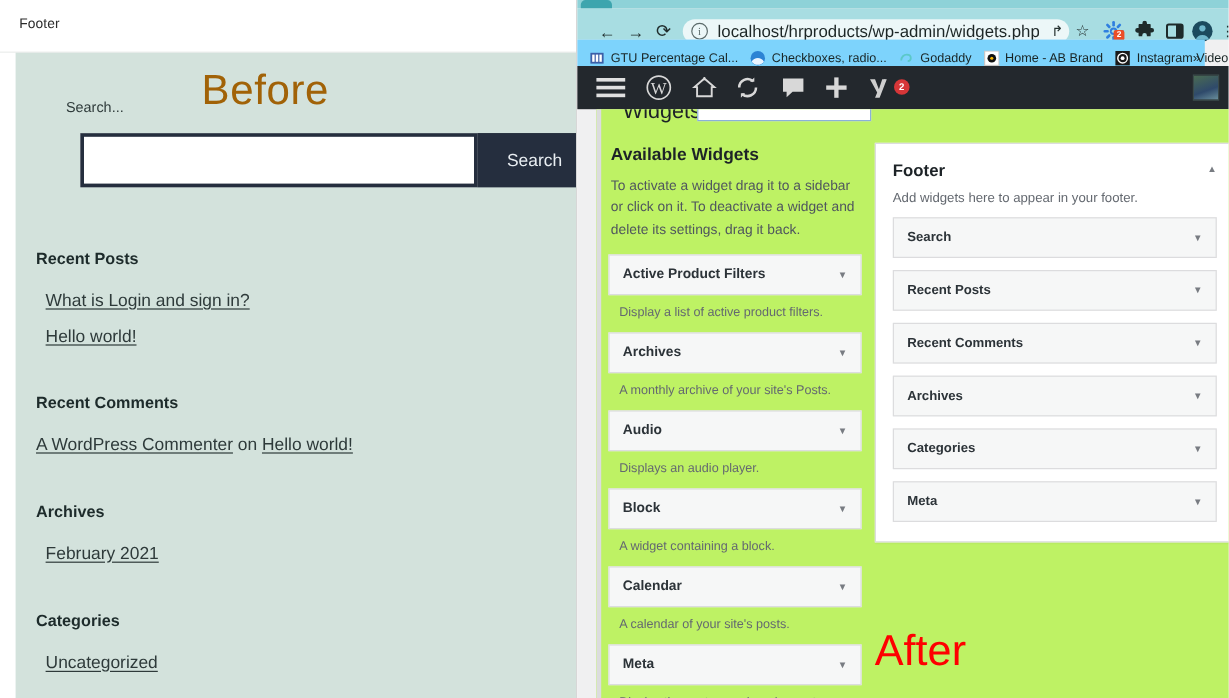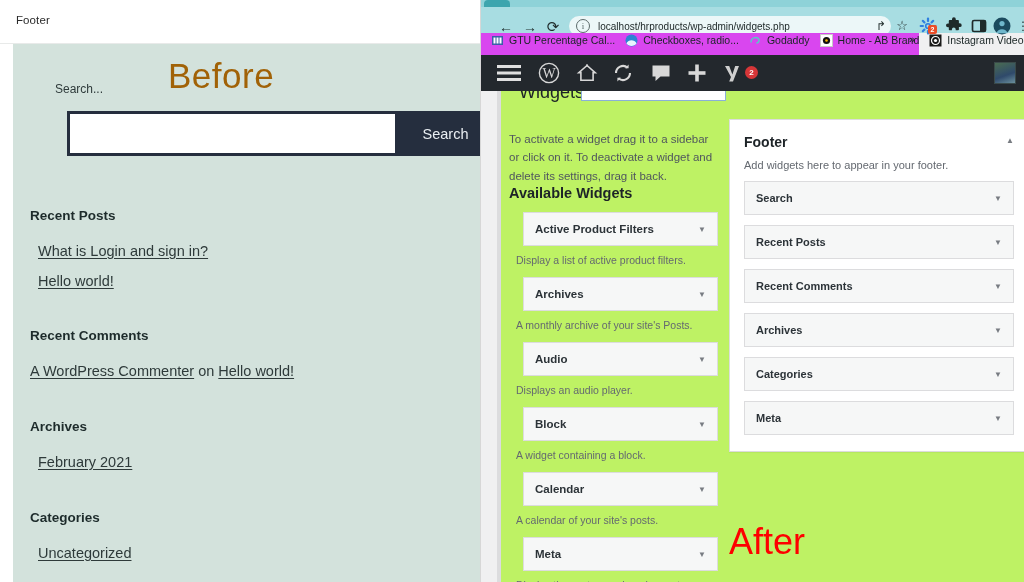--- a/index.html
+++ b/index.html
@@ -104,21 +104,21 @@
     background: #ecf7f8; border-radius: 11px;
     display: flex; align-items: center;
   }
   #site-info-icon {
     width: 14px; height: 14px; margin-left: 7px; flex: 0 0 14px;
     border: 1.2px solid #5c6b6b; border-radius: 50%;
     color: #5c6b6b; font-size: 9px; line-height: 12px; text-align: center;
     font-family: "Liberation Serif", serif;
   }
   #omnibox-url {
-    margin-left: 8px; font-size: 10px; color: #1c2626; white-space: nowrap;
+    margin-left: 8px; font-size: 14px; color: #1c2626; white-space: nowrap;
     overflow: hidden;
   }
   .omni-icon {
     position: absolute; top: 11px; width: 16px; height: 16px;
     font-size: 12px; line-height: 16px; text-align: center; color: #24302f;
     cursor: pointer;
   }
   #omni-share { left: 392px; }
   #omni-star  { left: 413px; font-size: 13px; }
   .ext-icon {
@@ -133,23 +133,23 @@
   }
   #ext-puzzle { left: 464px; font-size: 14px; color: #1e2a2a; line-height: 18px; text-align: center; }
   #ext-square { left: 489px; }
   #ext-avatar { left: 512px; }
   #menu-dots {
     position: absolute; left: 536px; top: 10px; width: 8px;
     font-size: 12px; line-height: 18px; color: #1e2a2a; cursor: pointer;
   }
 
   #bookmarks {
-    position: absolute; left: 0; top: 33px; width: 438px; height: 22px;
-    background: #d946ef;
-    display: flex; align-items: flex-start;
+    position: absolute; left: 0; top: 33px; width: 523px; height: 22px;
+    background: #7dd3fc;
+    display: flex; align-items: flex-end;
   }
   .bm {
     display: flex; align-items: center; margin-left: 10px; cursor: pointer;
     white-space: nowrap;
   }
   .bm-ico { width: 13px; height: 13px; flex: 0 0 13px; margin-right: 5px; }
   .bm-txt { font-size: 10.5px; color: #182424; }
   #bm-overflow {
     position: absolute; right: 4px; font-size: 11px; color: #182424; cursor: pointer;
   }
@@ -206,21 +206,21 @@
   #available-col {
     position: absolute; left: 8px; top: 30px; width: 215px; bottom: 0;
   }
   #available-title {
     font-size: 14.5px; font-weight: bold; color: #1d2327; margin-left: 4px;
   }
   #available-desc {
     margin: 9px 4px 0 4px; font-size: 11.5px; color: #50575e; line-height: 1.6;
   }
   .wcard {
-    position: relative; margin: 11px 2px 0 18px; height: 34px;
+    position: relative; margin: 11px 2px 0 2px; height: 34px;
     background: #f6f7f7; border: 1px solid #dcdcde;
     display: flex; align-items: center; cursor: pointer; text-align: right;
   }
   .wcard-title {
     margin-left: 11px; font-size: 11.5px; font-weight: bold; color: #2c3338;
   }
   .wcard-caret {
     position: absolute; right: 11px; top: 50%; transform: translateY(-50%);
     font-size: 8px; color: #787c82;
   }
@@ -468,22 +468,22 @@
       <div id="wpab-avatar"></div>
     </div>
 
     <div id="wp-content">
       <div id="wp-sidebar-leftline"></div>
 
       <div id="wp-page-title">Widgets</div>
       <input id="wp-widget-search" type="text" placeholder="" style="">
 
       <div id="available-col">
+        <div id="available-title">Available Widgets</div>
         <div id="available-desc">To activate a widget drag it to a sidebar or click on it. To deactivate a widget and delete its settings, drag it back.</div>
-        <div id="available-title">Available Widgets</div>
 
         <div class="wcard">
           <span class="wcard-title">Active Product Filters</span>
           <span class="wcard-caret">▼</span>
         </div>
         <div class="wdesc">Display a list of active product filters.</div>
 
         <div class="wcard">
           <span class="wcard-title">Archives</span>
           <span class="wcard-caret">▼</span>

